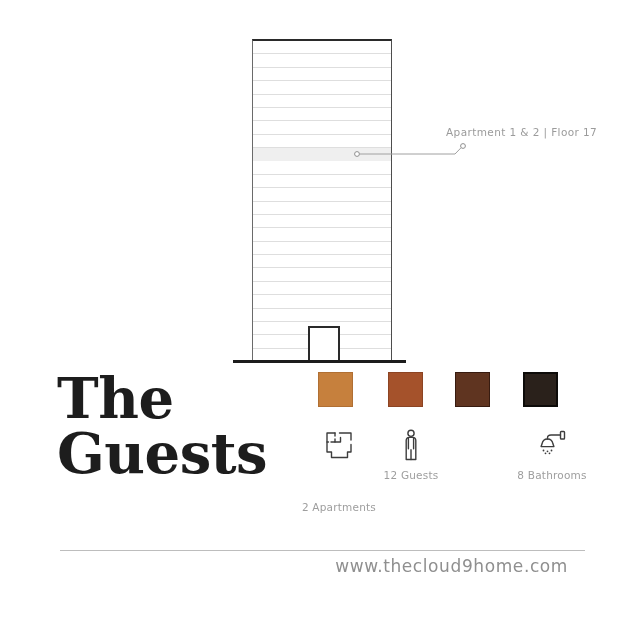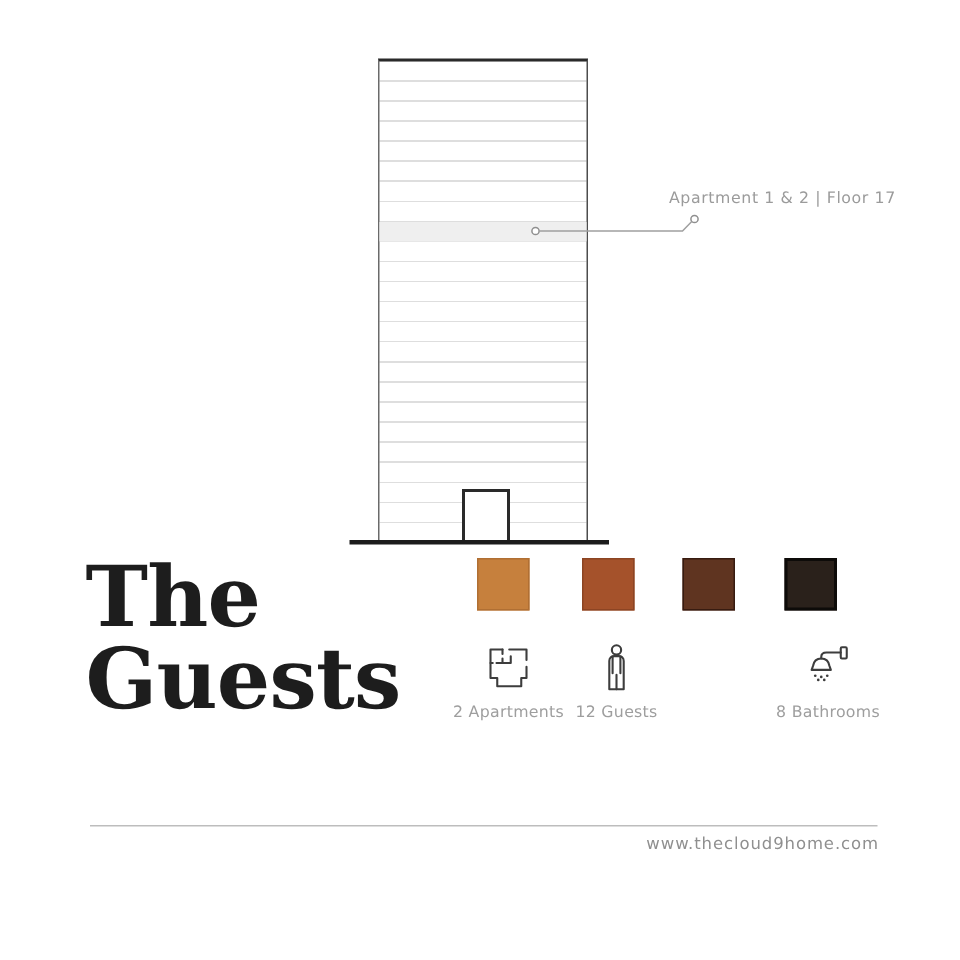--- a/index.html
+++ b/index.html
@@ -30,32 +30,32 @@
     font-size:56px;line-height:55px;color:#1d1d1d;letter-spacing:-.5px;
   }
   
   .swatch{position:absolute;top:372px;width:35px;height:35px;box-sizing:border-box;border:1px solid transparent;}
   .swatch.s1{left:318px;}
   .swatch.s2{left:388px;}
   .swatch.s3{left:455px;}
   .swatch.s4{left:523px;border-width:2px;}
   
   .stat{position:absolute;top:426px;width:92px;display:flex;flex-direction:column;align-items:center;}
-  .stat.st1{left:293px;}
+  .stat.st1{left:293px;gap:32px;}
   .stat.st2{left:365px;}
   .stat.st3{left:432px;}
   .stat.st4{left:506px;}
   .stat .icon-wrap{height:38px;display:flex;align-items:center;justify-content:center;}
   .stat-label{margin-top:5px;font-size:10.5px;color:#9e9e9e;letter-spacing:.2px;white-space:nowrap;text-align:center;}
   .ic{stroke:#3d3d3d;fill:none;stroke-width:1.4;stroke-linecap:round;stroke-linejoin:round;}
   .ic-fill{fill:#3d3d3d;stroke:none;}
   
   .footer-line{position:absolute;left:60px;top:550px;width:525px;height:1px;background:#bdbdbd;}
   .footer-url{
-    position:absolute;right:54px;top:556px;font-size:11px;color:#8f8f8f;letter-spacing:.6px;
+    position:absolute;right:72px;top:556px;font-size:17px;color:#8f8f8f;letter-spacing:.6px;
     text-decoration:none;white-space:nowrap;
   }
 </style>
 </head>
 <body>
 
 <div class="canvas">
 
   <div class="building">
     <div class="floor-highlight"></div>

